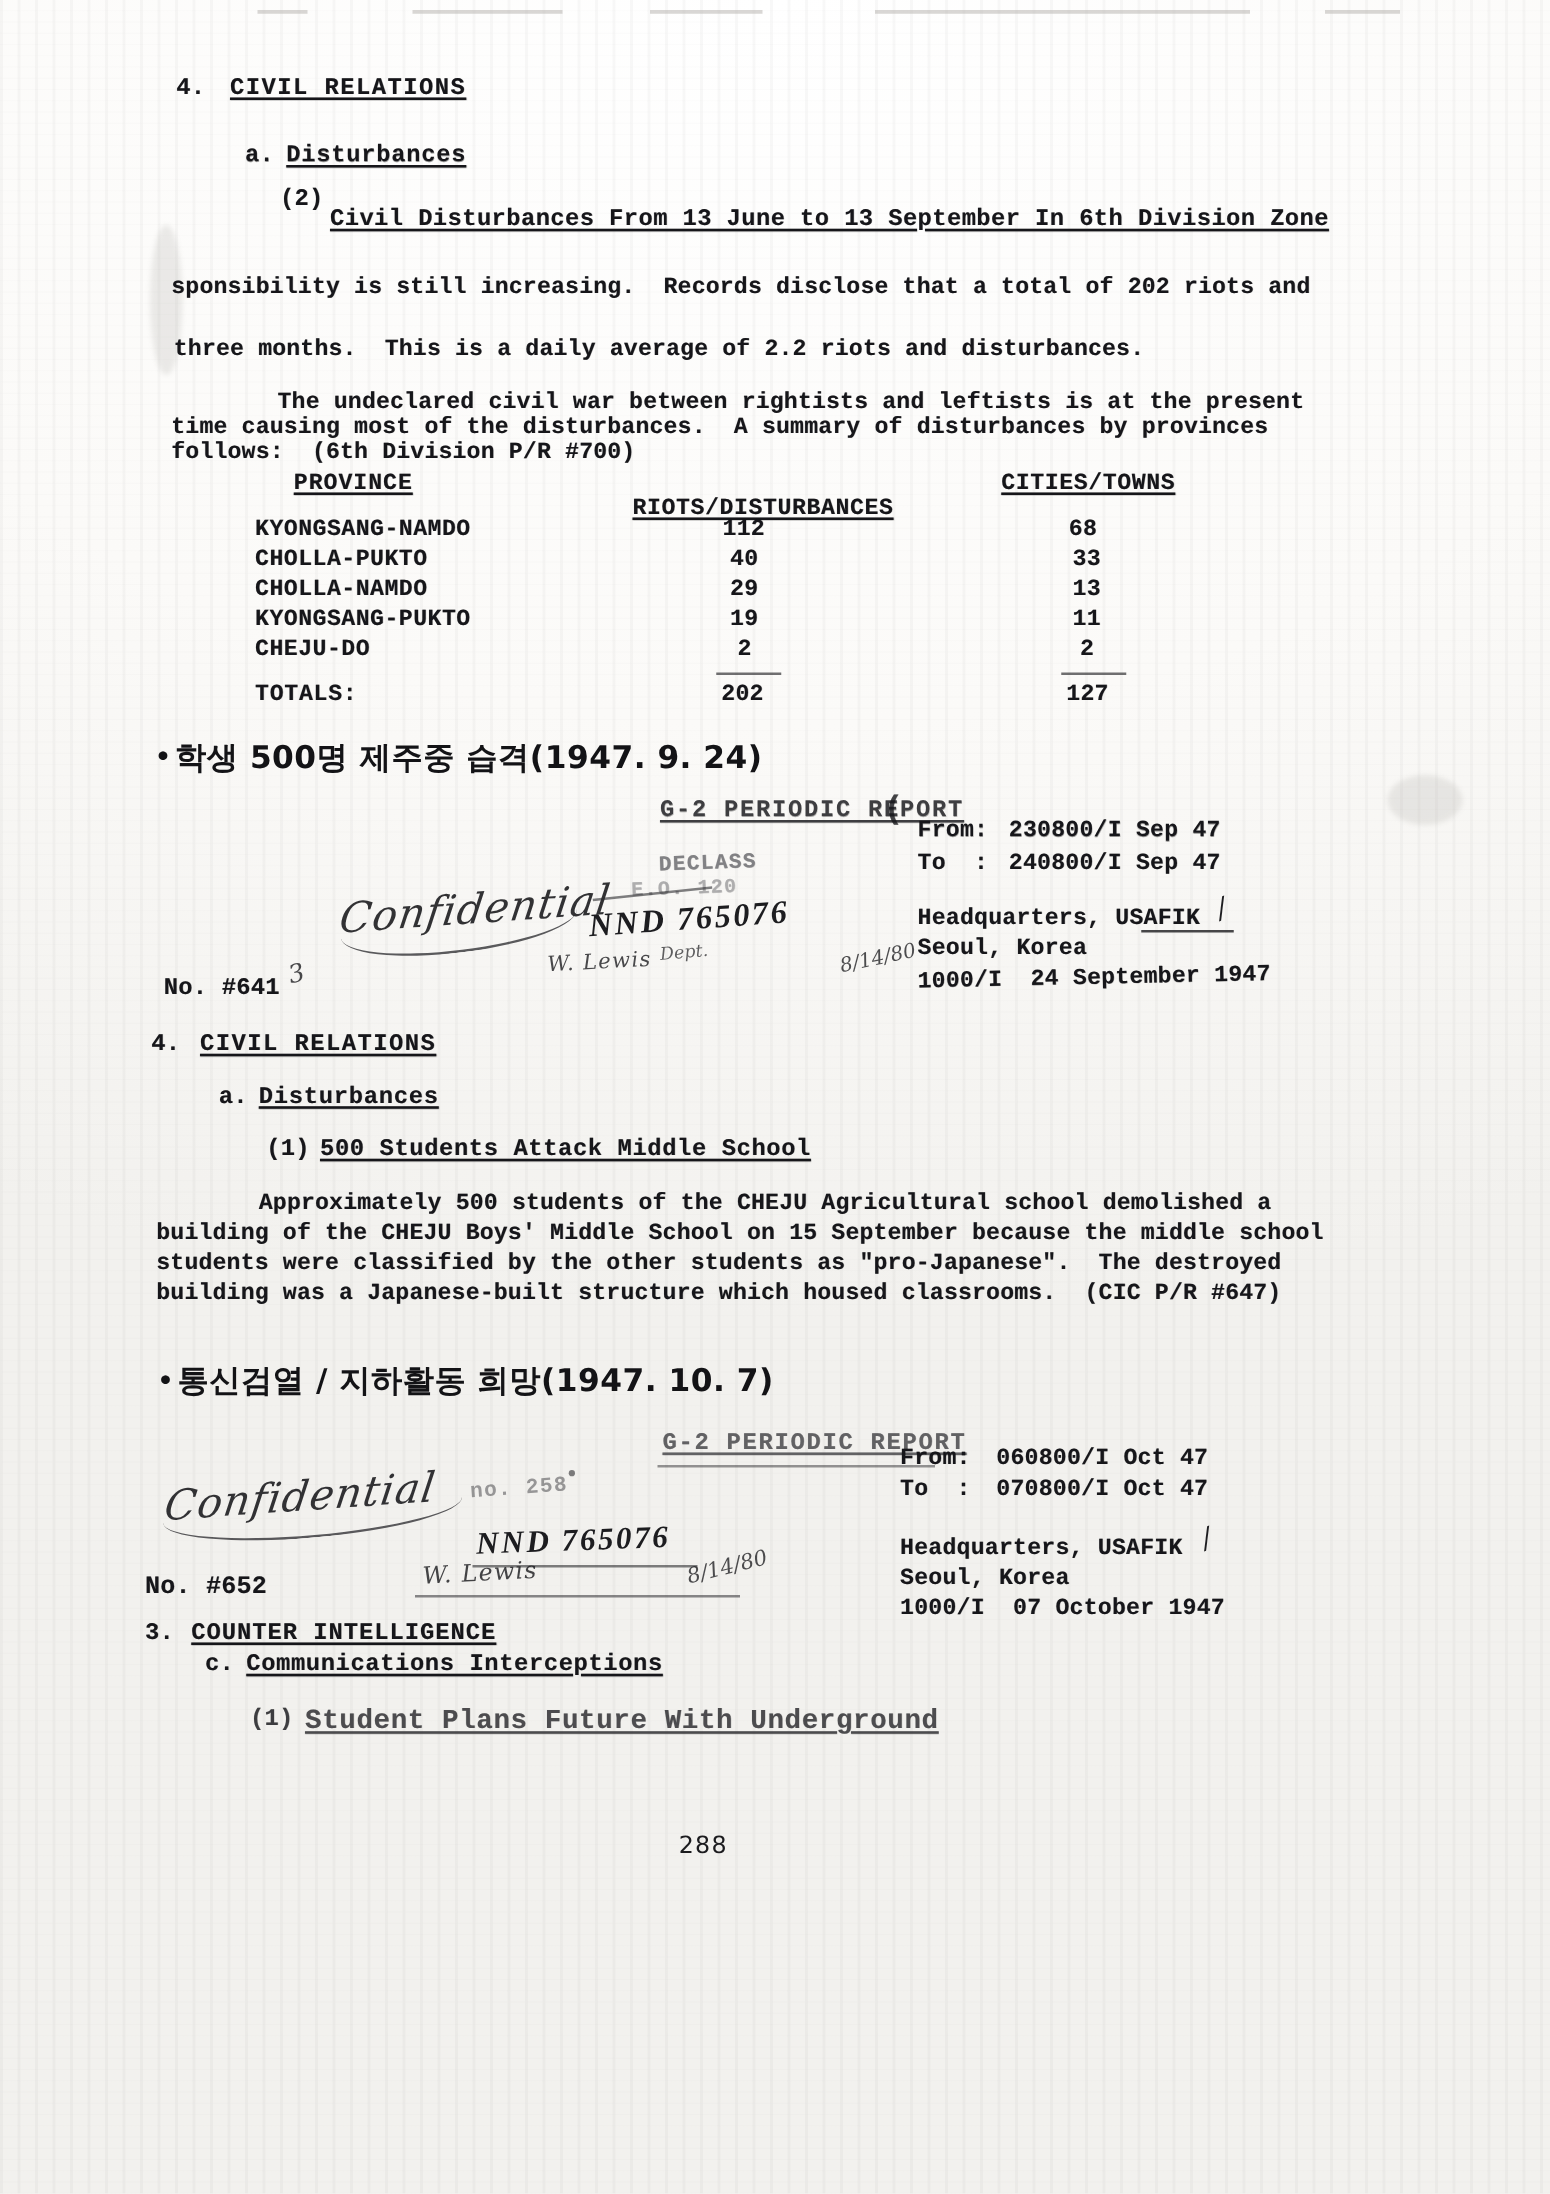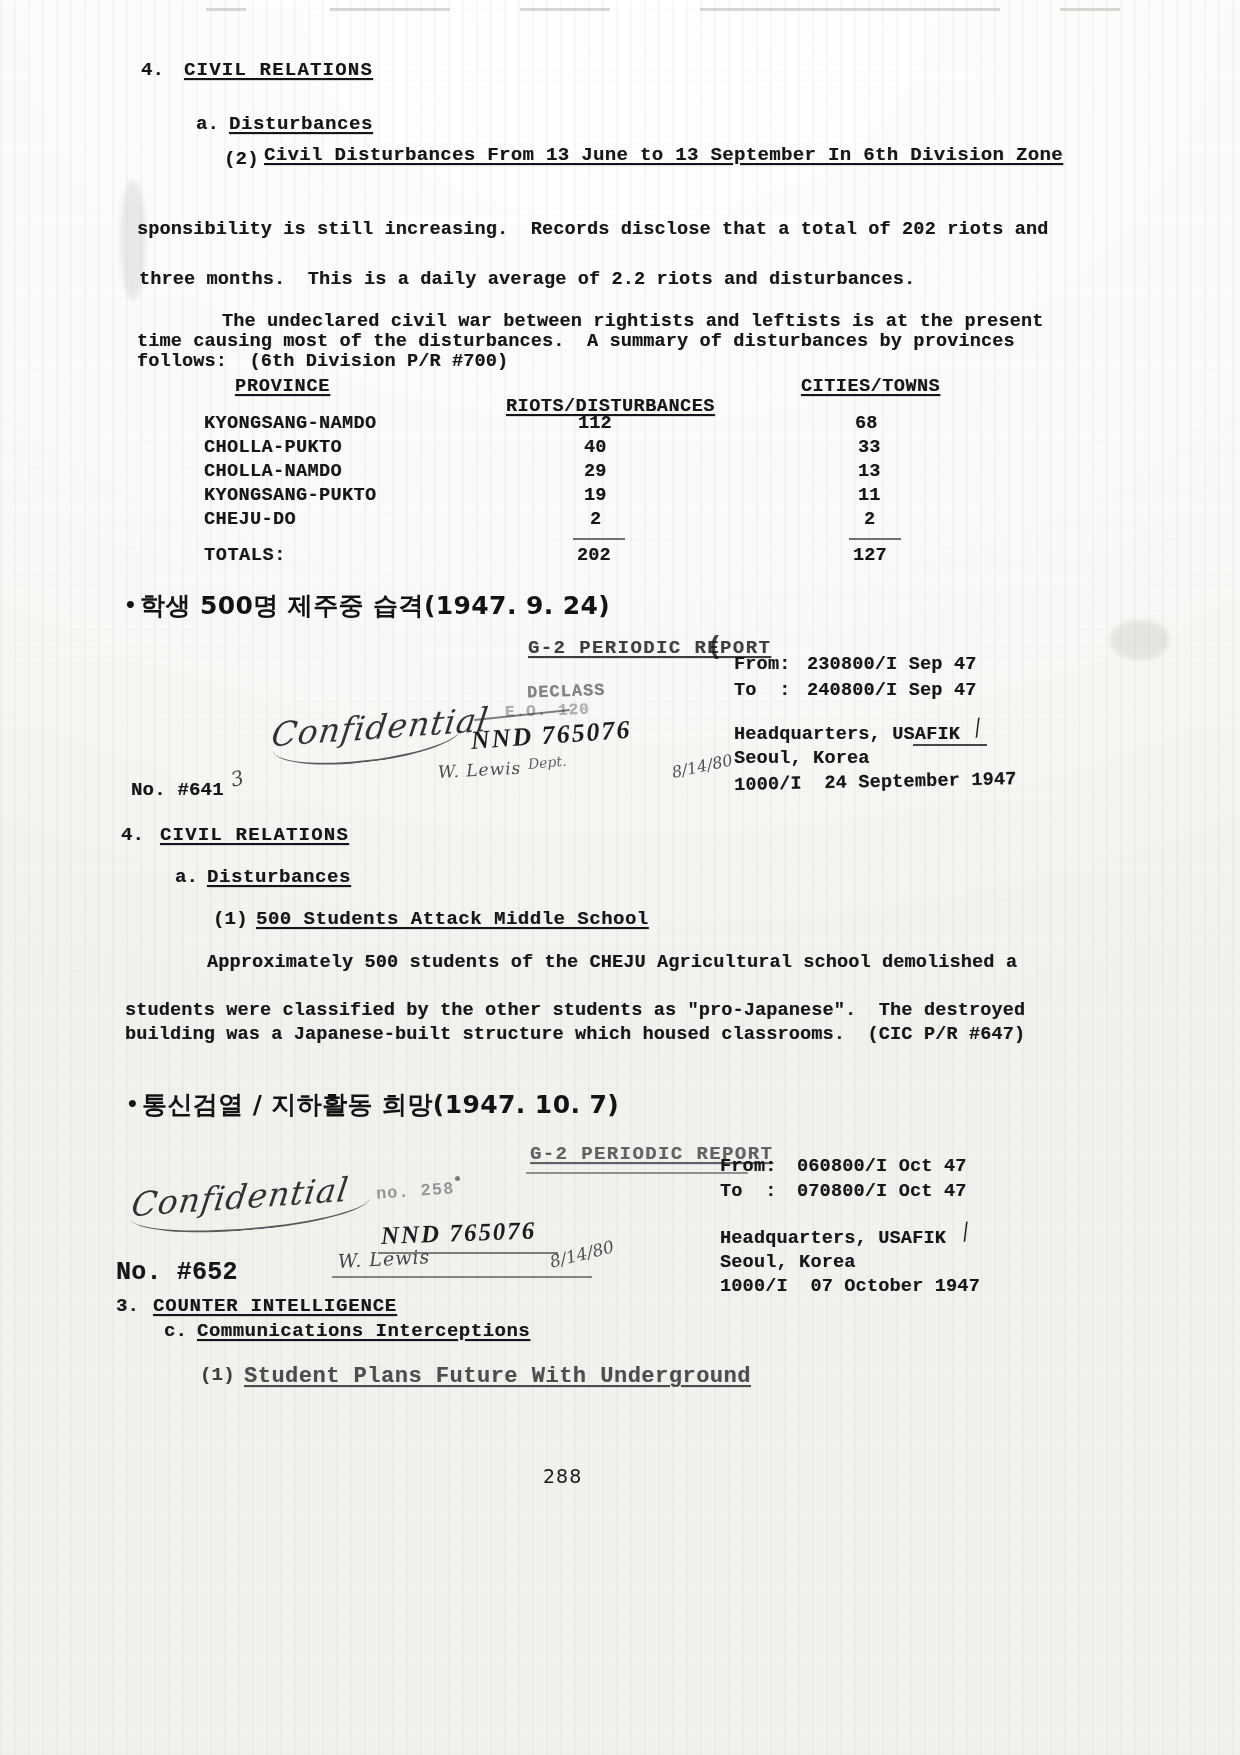--- a/index.html
+++ b/index.html
@@ -74,21 +74,21 @@
     <div class="smudge" style="left:120px;top:180px;width:26px;height:120px;"></div>
     <div class="smudge" style="left:1110px;top:620px;width:60px;height:40px;"></div>
 
     <div class="tw" style="left:141px;top:59px;font-size:19px;">4.</div>
     <div class="tw u" style="left:184px;top:59px;font-size:19px;letter-spacing:1.2px;">CIVIL RELATIONS</div>
 
     <div class="tw" style="left:196px;top:113px;font-size:19px;">a.</div>
     <div class="tw u" style="left:229px;top:113px;font-size:19px;letter-spacing:.6px;">Disturbances</div>
 
     <div class="tw" style="left:224px;top:148px;font-size:19px;">(2)</div>
-    <div class="tw u" style="left:264px;top:144px;font-size:19px;letter-spacing:.35px;text-align:right;">Civil Disturbances From 13 June to 13 September In 6th Division Zone</div>
+    <div class="tw u" style="left:264px;top:164px;font-size:19px;letter-spacing:.35px;text-align:right;">Civil Disturbances From 13 June to 13 September In 6th Division Zone</div>
 
     <div class="tw" style="left:137px;top:219px;font-size:18.5px;letter-spacing:.15px;">sponsibility is still increasing.  Records disclose that a total of 202 riots and</div>
     <div class="tw" style="left:139px;top:269px;font-size:18.5px;letter-spacing:.15px;">three months.  This is a daily average of 2.2 riots and disturbances.</div>
 
     <div class="tw" style="left:137px;top:331px;font-size:18.5px;letter-spacing:.15px;">time causing most of the disturbances.  A summary of disturbances by provinces</div>
     <div class="tw" style="left:222px;top:311px;font-size:18.5px;letter-spacing:.15px;">The undeclared civil war between rightists and leftists is at the present</div>
     <div class="tw" style="left:137px;top:351px;font-size:18.5px;letter-spacing:.15px;">follows:  (6th Division P/R #700)</div>
 
     <div>
       <div class="tw u" style="left:235px;top:376px;font-size:18.5px;letter-spacing:.8px;">PROVINCE</div>
@@ -158,20 +158,21 @@
     <div class="tw" style="left:121px;top:824px;font-size:19px;">4.</div>
     <div class="tw u" style="left:160px;top:824px;font-size:19px;letter-spacing:1.2px;">CIVIL RELATIONS</div>
 
     <div class="tw" style="left:175px;top:866px;font-size:19px;">a.</div>
     <div class="tw u" style="left:207px;top:866px;font-size:19px;letter-spacing:.6px;">Disturbances</div>
 
     <div class="tw" style="left:213px;top:908px;font-size:19px;">(1)</div>
     <div class="tw u" style="left:256px;top:908px;font-size:19px;letter-spacing:.5px;">500 Students Attack Middle School</div>
 
     <div class="tw" style="left:207px;top:952px;font-size:18.5px;letter-spacing:.15px;">Approximately 500 students of the CHEJU Agricultural school demolished a</div>
+    <div class="tw" style="left:125px;top:976px;font-size:18.5px;letter-spacing:.15px;">building of the CHEJU Boys' Middle School on 15 September because the middle school</div>
     <div class="tw" style="left:125px;top:1000px;font-size:18.5px;letter-spacing:.15px;">students were classified by the other students as "pro-Japanese".  The destroyed</div>
     <div class="tw" style="left:125px;top:1024px;font-size:18.5px;letter-spacing:.15px;">building was a Japanese-built structure which housed classrooms.  (CIC P/R #647)</div>
 
     <div class="kr" style="left:126px;top:1092px;font-size:20px;">•</div>
     <div class="kr" style="left:142px;top:1088px;font-size:25px;">통신검열 / 지하활동 희망(1947. 10. 7)</div>
 
     <div class="tw u faded" style="left:530px;top:1143px;font-size:19px;letter-spacing:1.4px;opacity:.78;">G-2 PERIODIC REPORT</div>
     <div class="rule frag" style="left:526px;top:1172px;width:222px;height:2px;opacity:.45;"></div>
     <div class="tick" style="left:455px;top:1176px;width:5px;height:5px;border-radius:50%;"></div>
 
@@ -184,21 +185,21 @@
     <div class="hand" style="left:962px;top:1220px;font-size:22px;transform:rotate(-20deg);">/</div>
     <div class="tw" style="left:720px;top:1252px;font-size:18.5px;">Seoul, Korea</div>
     <div class="tw" style="left:720px;top:1276px;font-size:18.5px;">1000/I  07 October 1947</div>
 
     <div class="hand hw-conf" style="left:132px;top:1185px;">Confidential</div>
     <div class="swoosh" style="left:130px;top:1186px;width:240px;height:42px;border-bottom-width:2.2px;transform:rotate(-5deg);"></div>
     <div class="stamp" style="left:376px;top:1182px;font-size:17px;opacity:.45;transform:rotate(-4deg);">no. 258</div>
     <div class="hand hw-num" style="left:381px;top:1222px;font-size:25px;letter-spacing:2px;transform:rotate(-2deg);">NND 765076</div>
     <div class="rule frag" style="left:378px;top:1252px;width:180px;height:2px;opacity:.55;"></div>
 
-    <div class="tw" style="left:116px;top:1258px;font-size:25px;text-align:right;">No. #652</div>
+    <div class="tw" style="left:116px;top:1258px;font-size:20px;text-align:right;">No. #652</div>
     <div class="hand" style="left:338px;top:1250px;font-size:19px;letter-spacing:1px;transform:rotate(-3deg);opacity:.82;">W. Lewis</div>
     <div class="hand" style="left:550px;top:1252px;font-size:17px;opacity:.78;transform:rotate(-14deg);">8/14/80</div>
     <div class="rule frag" style="left:332px;top:1276px;width:260px;height:2px;opacity:.5;"></div>
 
     <div class="tw" style="left:116px;top:1295px;font-size:19px;">3.</div>
     <div class="tw u" style="left:153px;top:1295px;font-size:19px;letter-spacing:.8px;">COUNTER INTELLIGENCE</div>
 
     <div class="tw" style="left:164px;top:1320px;font-size:19px;">c.</div>
     <div class="tw u" style="left:197px;top:1320px;font-size:19px;letter-spacing:.5px;">Communications Interceptions</div>
 

